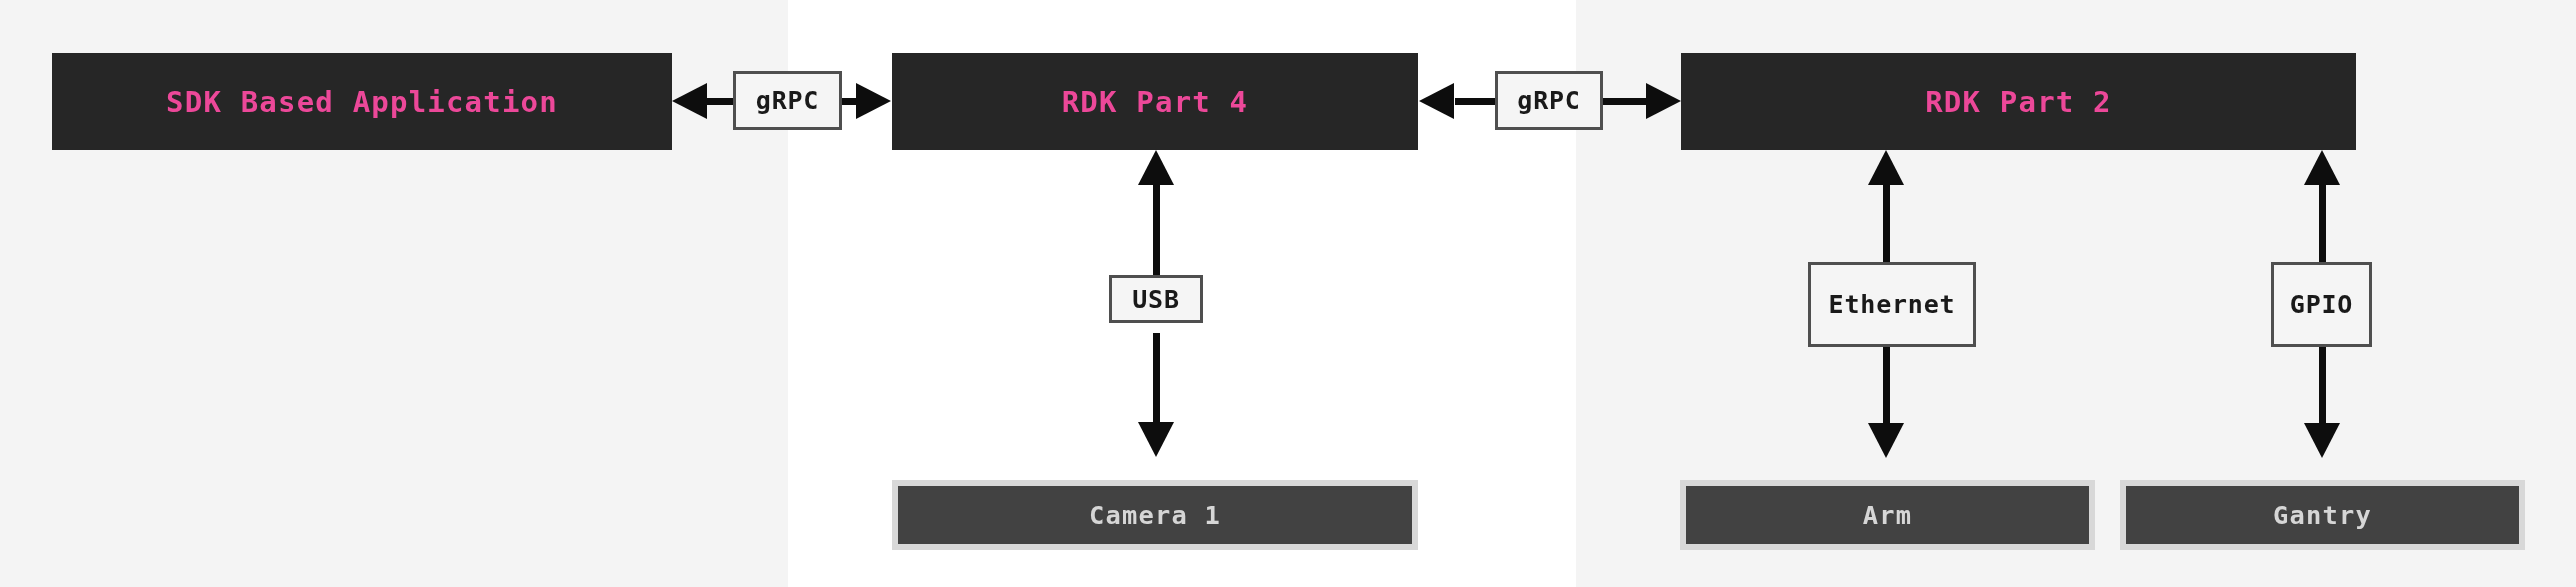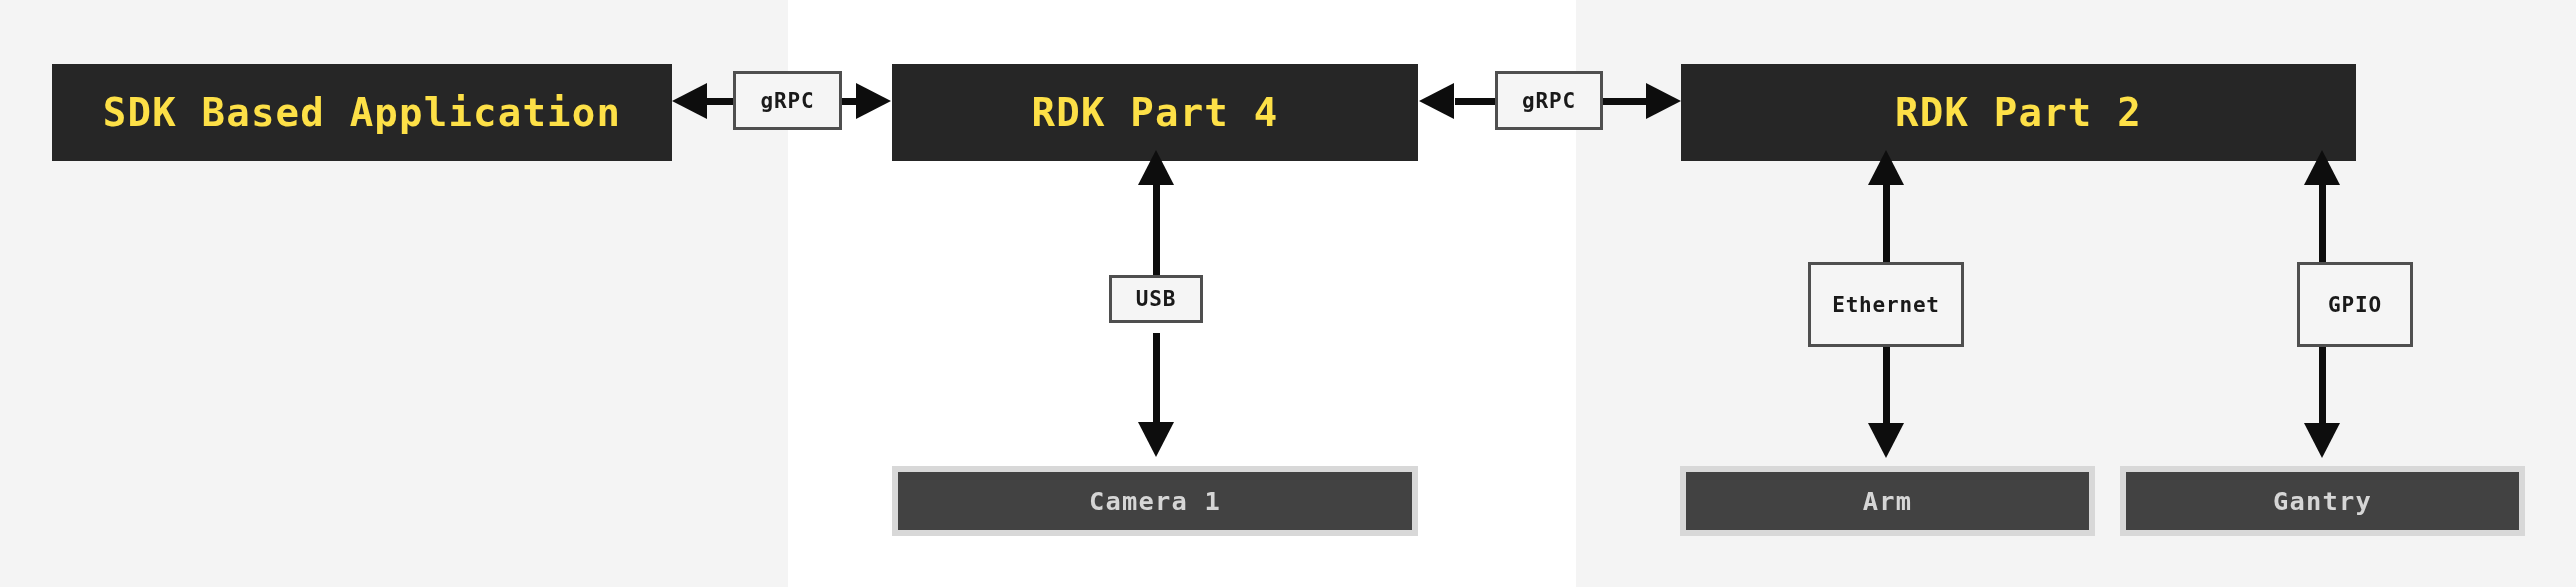--- a/index.html
+++ b/index.html
@@ -8,50 +8,50 @@
     background:#f4f4f4;
     font-family:"DejaVu Sans Mono","Liberation Mono",monospace;
   }
   .panel{position:absolute;top:0;height:588px;}
   #panel-left{left:0;width:788px;background:#f4f4f4;}
   #panel-mid{left:788px;width:788px;background:#ffffff;}
   #panel-right{left:1576px;width:1000px;background:#f4f4f4;}
 
   
   .node{
-    position:absolute;top:53px;height:97px;background:#262626;color:#fde047;
+    position:absolute;top:53px;height:97px;background:#262626;color:#ec4899;
     display:flex;align-items:center;justify-content:center;
-    font-weight:bold;font-size:39px;letter-spacing:1.2px;z-index:1;margin-top:11px;
+    font-weight:bold;font-size:29px;letter-spacing:1.2px;z-index:1;
   }
   #node-sdk{left:52px;width:620px;}
   #node-rdk1{left:892px;width:526px;}
   #node-rdk2{left:1681px;width:675px;}
 
   
   .hw{
-    position:absolute;top:466px;height:70px;box-sizing:border-box;
+    position:absolute;top:480px;height:70px;box-sizing:border-box;
     background:#424242;border:6.6px solid #d8d8d8;color:#d6d6d6;
     display:flex;align-items:center;justify-content:center;
     font-weight:bold;font-size:25.4px;letter-spacing:1.2px;z-index:1;
   }
   #hw-camera{left:892px;width:526px;}
   #hw-arm{left:1680px;width:415px;}
   #hw-gantry{left:2120px;width:405px;}
 
   
   .lbl{
     position:absolute;box-sizing:border-box;background:#f5f5f5;border:3.3px solid #4f4f4f;
     color:#1a1a1a;display:flex;align-items:center;justify-content:center;
-    font-weight:bold;font-size:21px;letter-spacing:0.8px;z-index:3;
+    font-weight:bold;font-size:25px;letter-spacing:0.8px;z-index:3;
   }
   #lbl-grpc1{left:733px;top:71px;width:109px;height:59px;}
   #lbl-grpc2{left:1495px;top:71px;width:108px;height:59px;}
   #lbl-usb{left:1109px;top:275px;width:94px;height:48px;}
-  #lbl-ethernet{left:1808px;top:262px;width:156px;height:85px;}
-  #lbl-gpio{left:2271px;top:262px;width:116px;height:85px;margin-left:26px;}
+  #lbl-ethernet{left:1808px;top:262px;width:168px;height:85px;}
+  #lbl-gpio{left:2271px;top:262px;width:101px;height:85px;}
 
   
   .shaft{position:absolute;background:#0d0d0d;z-index:2;}
   .shaft.h{height:7.4px;}
   .shaft.v{width:7.4px;}
   .head{position:absolute;width:0;height:0;z-index:2;}
   .head.left {border-top:18px solid transparent;border-bottom:18px solid transparent;border-right:35px solid #0d0d0d;}
   .head.right{border-top:18px solid transparent;border-bottom:18px solid transparent;border-left:35px solid #0d0d0d;}
   .head.up   {border-left:18px solid transparent;border-right:18px solid transparent;border-bottom:35px solid #0d0d0d;}
   .head.down {border-left:18px solid transparent;border-right:18px solid transparent;border-top:35px solid #0d0d0d;}

